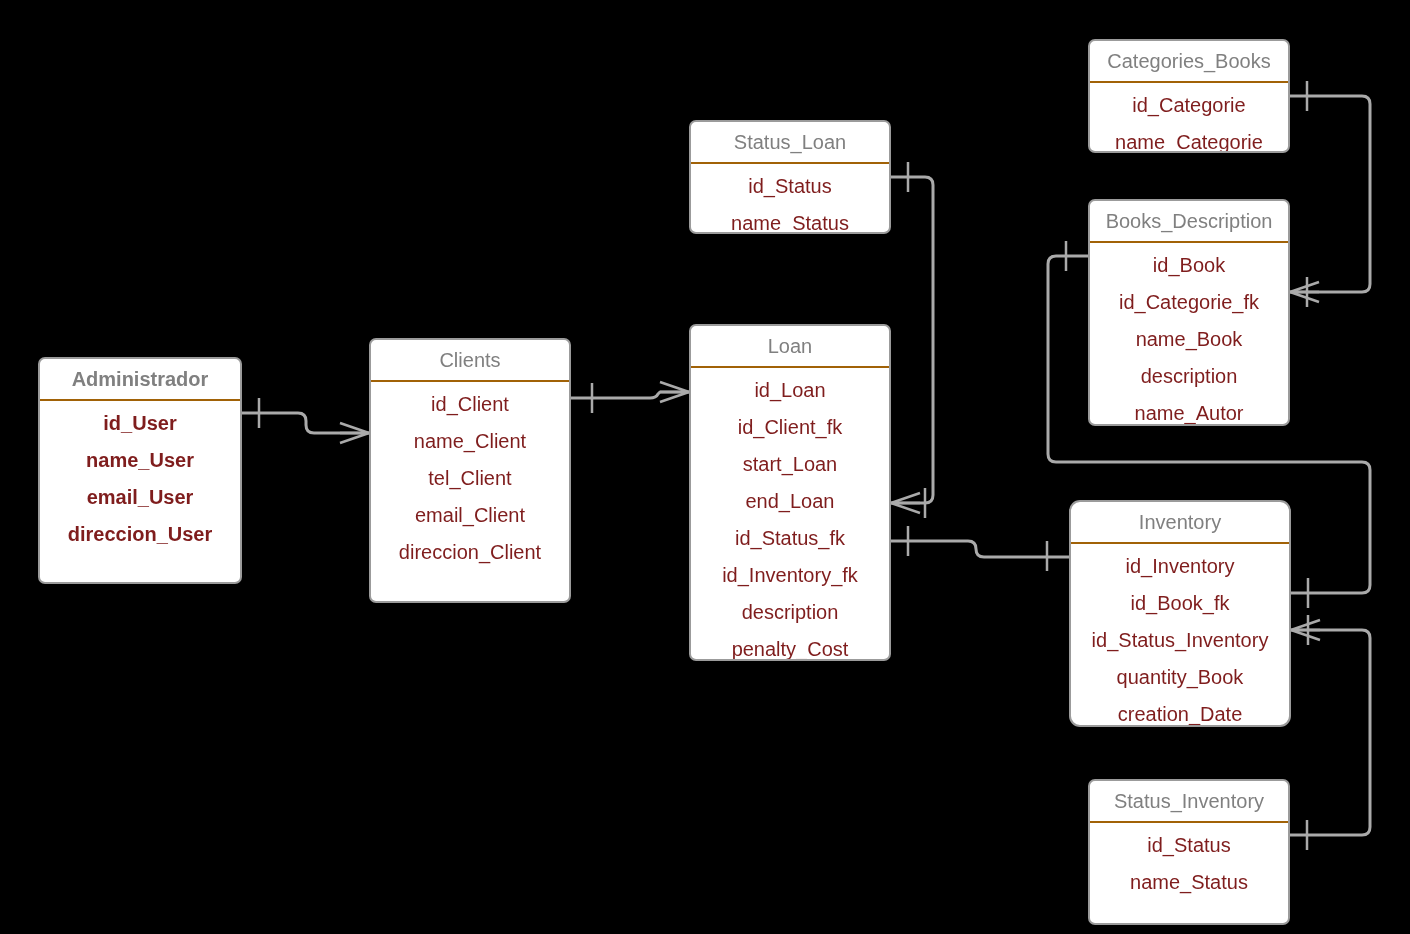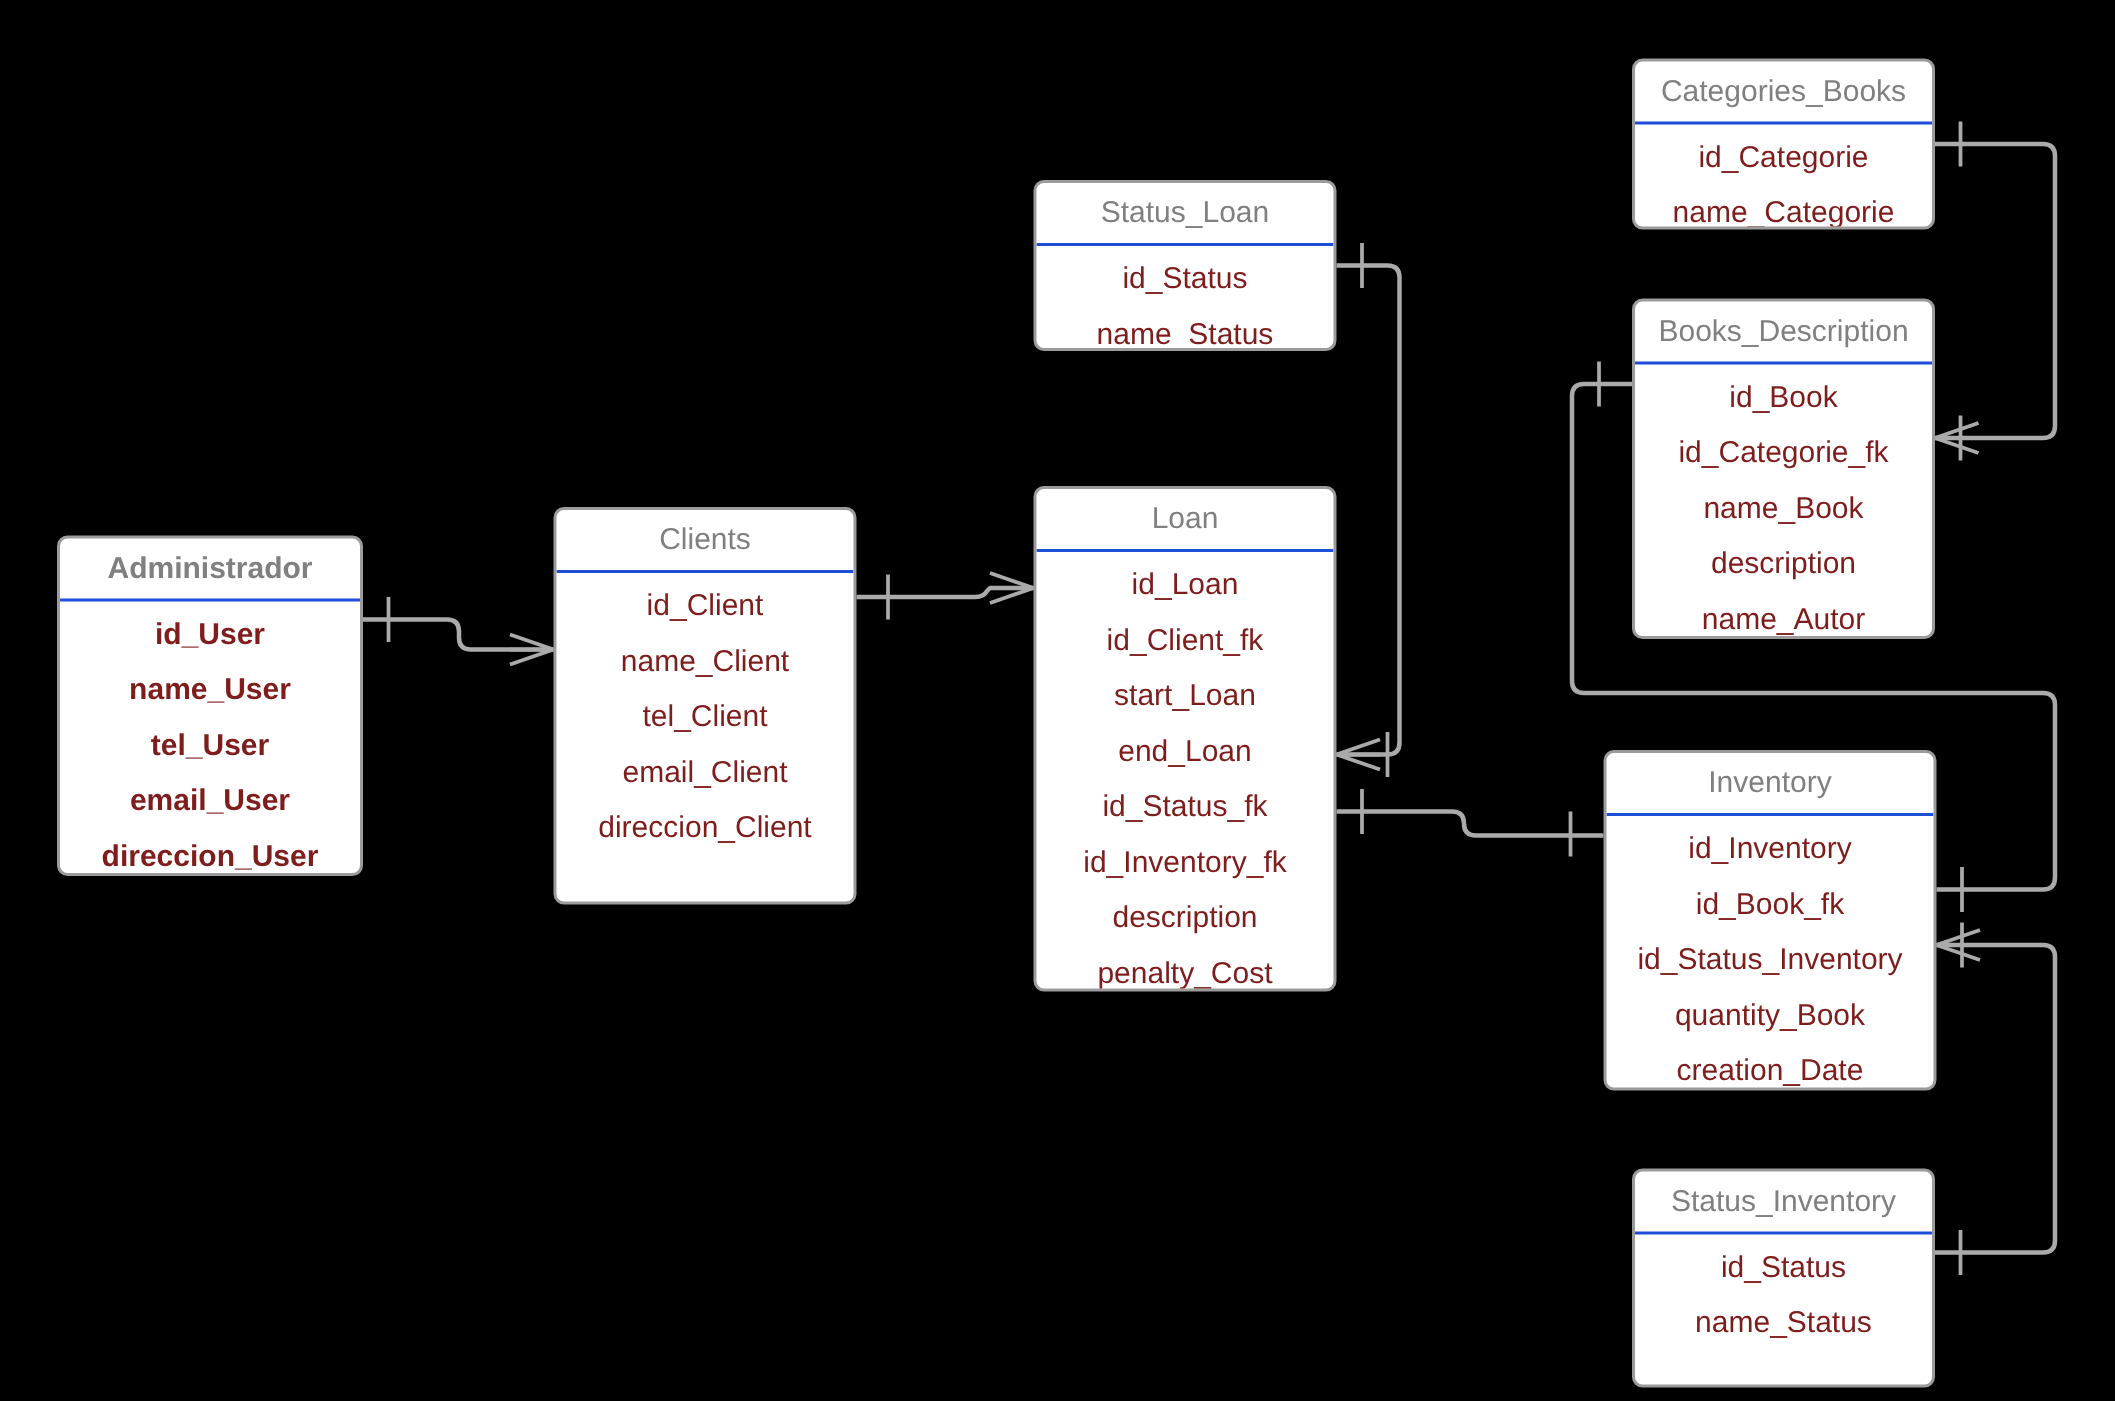--- a/index.html
+++ b/index.html
@@ -33,21 +33,21 @@
     z-index: 2;
   }
   .entity-title {
     box-sizing: border-box;
     width: 100%;
     text-align: center;
     color: #808080;
     font-size: 20px;
     line-height: 20px;
     padding: 10px 6px 10px 6px;
-    border-bottom: 2px solid #1d4ed8;
+    border-bottom: 2px solid #a16207;
     white-space: nowrap;
   }
   .entity-attrs {
     padding: 4px 0 8px 0;
   }
   .attr {
     text-align: center;
     color: #7f1d1d;
     font-size: 20px;
     line-height: 21px;
@@ -109,21 +109,20 @@
       </g>
 
     </g>
   </svg>
 
   <div class="entity" style="left:38px; top:357px; width:204px; height:227px;font-weight:bold;">
     <div class="entity-title">Administrador</div>
     <div class="entity-attrs">
       <div class="attr">id_User</div>
       <div class="attr">name_User</div>
-      <div class="attr">tel_User</div>
       <div class="attr">email_User</div>
       <div class="attr">direccion_User</div>
     </div>
   </div>
 
   <div class="entity" style="left:369px; top:338px; width:202px; height:265px;">
     <div class="entity-title">Clients</div>
     <div class="entity-attrs">
       <div class="attr">id_Client</div>
       <div class="attr">name_Client</div>
@@ -167,21 +166,21 @@
     <div class="entity-title">Books_Description</div>
     <div class="entity-attrs">
       <div class="attr">id_Book</div>
       <div class="attr">id_Categorie_fk</div>
       <div class="attr">name_Book</div>
       <div class="attr">description</div>
       <div class="attr">name_Autor</div>
     </div>
   </div>
 
-  <div class="entity" style="left:1069px; top:500px; width:222px; height:227px;">
+  <div class="entity" style="left:1069px; top:500px; width:222px; height:227px;border-radius:11px;">
     <div class="entity-title">Inventory</div>
     <div class="entity-attrs">
       <div class="attr">id_Inventory</div>
       <div class="attr">id_Book_fk</div>
       <div class="attr">id_Status_Inventory</div>
       <div class="attr">quantity_Book</div>
       <div class="attr">creation_Date</div>
     </div>
   </div>
 

